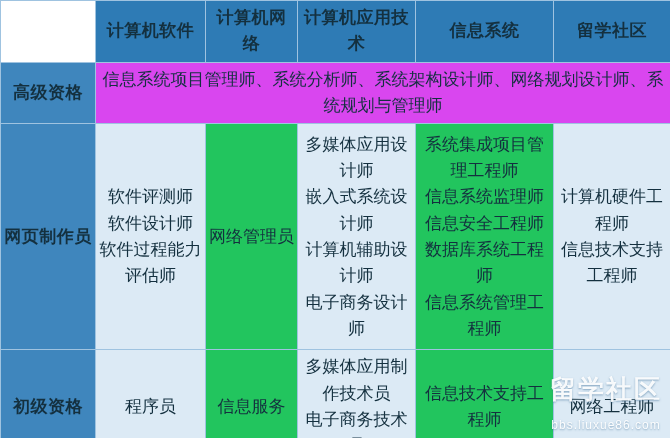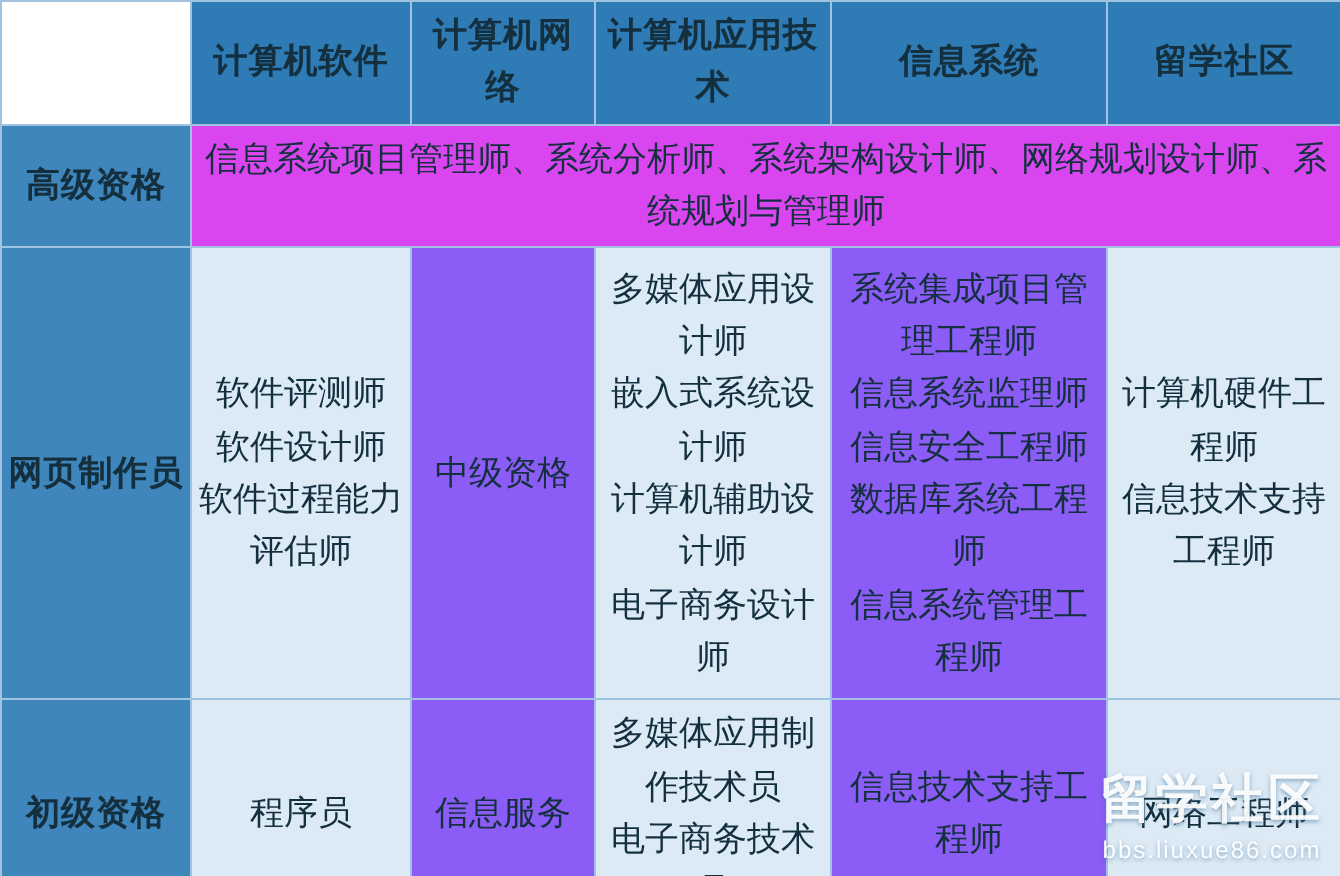--- a/index.html
+++ b/index.html
@@ -50,21 +50,21 @@
     font-size: 13px;
     font-weight: bold;
     letter-spacing: 0.5px;
     border: 1px solid #2e7bb5;
   }
   
   .cell-light {
     background: #dceaf5;
   }
   .cell-mid {
-    background: #8b5cf6;
+    background: #22c55e;
   }
   .cell-span {
     background: #d946ef;
   }
   .cell-text {
     white-space: pre-line;
   }
   
   .watermark {
     position: absolute;
@@ -78,21 +78,21 @@
     font-weight: bold;
     color: rgba(255,255,255,0.92);
     letter-spacing: 2px;
     text-shadow: 0 1px 2px rgba(60,110,150,0.55);
     line-height: 1;
   }
   .wm-sub {
     font-size: 12px;
     color: rgba(255,255,255,0.95);
     letter-spacing: 1px;
-    margin-top: 6px;
+    margin-top: 16px;
     text-shadow: 0 1px 2px rgba(60,110,150,0.55);
   }
 </style>
 </head>
 <body>
 
 <table class="qual-table">
   <colgroup>
     <col style="width:95px">
     <col style="width:110px">
@@ -114,21 +114,21 @@
     <tr style="height:28px">
       <td class="row-label">高级资格</td>
       <td class="cell-span cell-text" colspan="5">信息系统项目管理师、系统分析师、系统架构设计师、网络规划设计师、系统规划与管理师</td>
     </tr>
 
     <tr style="height:226px">
       <td class="row-label">网页制作员</td>
       <td class="cell-light cell-text">软件评测师
 软件设计师
 软件过程能力评估师</td>
-      <td class="cell-mid cell-text">中级资格</td>
+      <td class="cell-mid cell-text">网络管理员</td>
       <td class="cell-light cell-text">多媒体应用设计师
 嵌入式系统设计师
 计算机辅助设计师
 电子商务设计师</td>
       <td class="cell-mid cell-text">系统集成项目管理工程师
 信息系统监理师
 信息安全工程师
 数据库系统工程师
 信息系统管理工程师</td>
       <td class="cell-light cell-text">计算机硬件工程师

